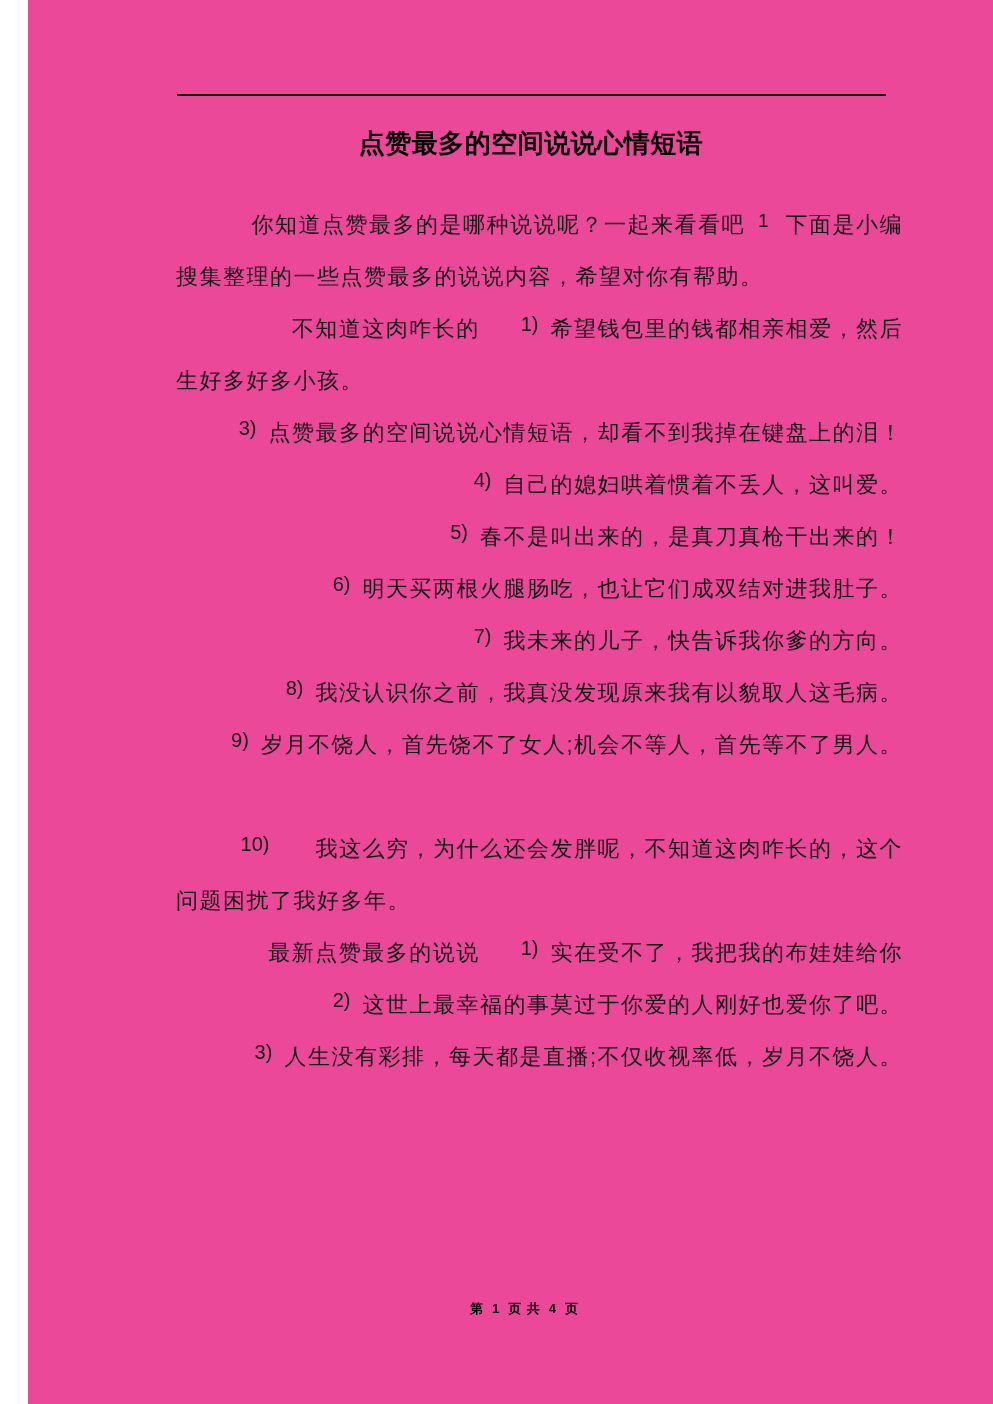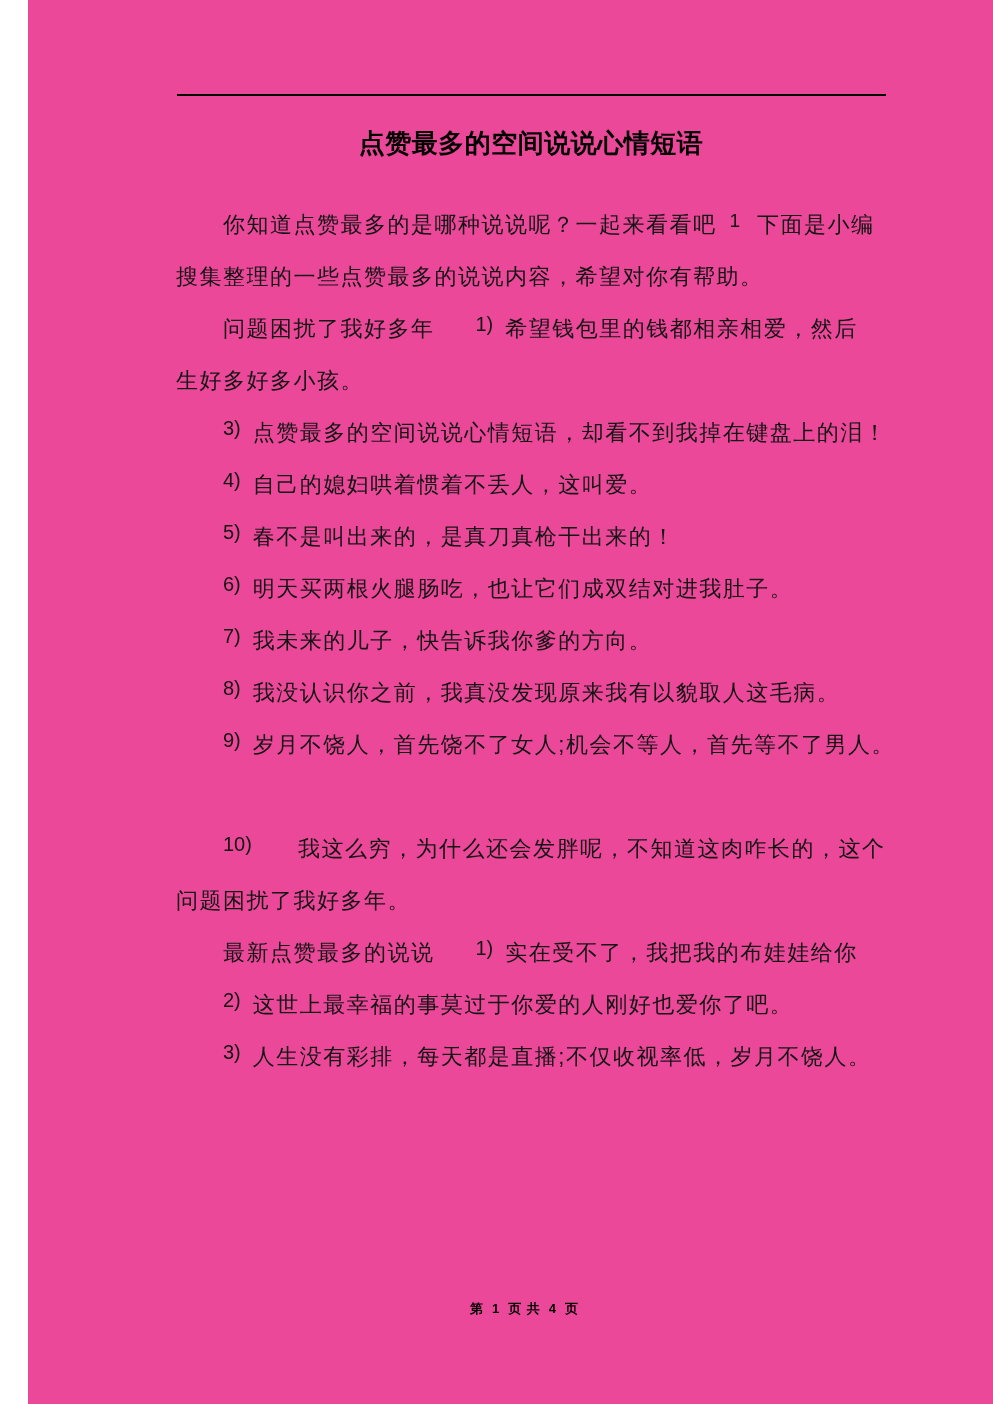--- a/index.html
+++ b/index.html
@@ -43,21 +43,21 @@
     left: 148px;
     width: 727px;
   }
   .line {
     height: 52px;
     line-height: 52px;
     white-space: nowrap;
     font-size: 22px;
     letter-spacing: 1.5px;
   }
-  .line.indent { padding-left: 47px; }
+  .line.indent { padding-left: 47px; text-align: right; }
   .seg-text, .seg-label { color: #141414; }
   .seg-num {
     display: inline-block;
     font-family: "Liberation Sans", sans-serif;
     font-size: 20px;
     letter-spacing: 0;
     position: relative;
     top: -5px;
     margin-right: 12px;
     color: #141414;
@@ -90,21 +90,21 @@
 </head>
 <body>
 
 <div class="page">
   <div class="header-rule"></div>
   <div class="doc-title">点赞最多的空间说说心情短语</div>
 
   <div class="doc-body" id="doc-body">
       <div class="line indent"><span class="seg-text">你知道点赞最多的是哪种说说呢？一起来看看吧</span><span class="seg-sup">1</span><span class="seg-text">下面是小编</span></div>
       <div class="line"><span class="seg-text">搜集整理的一些点赞最多的说说内容，希望对你有帮助。</span></div>
-      <div class="line indent"><span class="seg-label">问题困扰了我好多年</span><span class="seg-tab"></span><span class="seg-num">1)</span><span class="seg-text">希望钱包里的钱都相亲相爱，然后</span></div>
+      <div class="line indent"><span class="seg-label">不知道这肉咋长的</span><span class="seg-tab"></span><span class="seg-num">1)</span><span class="seg-text">希望钱包里的钱都相亲相爱，然后</span></div>
       <div class="line"><span class="seg-text">生好多好多小孩。</span></div>
       <div class="line indent"><span class="seg-num">3)</span><span class="seg-text">点赞最多的空间说说心情短语，却看不到我掉在键盘上的泪！</span></div>
       <div class="line indent"><span class="seg-num">4)</span><span class="seg-text">自己的媳妇哄着惯着不丢人，这叫爱。</span></div>
       <div class="line indent"><span class="seg-num">5)</span><span class="seg-text">春不是叫出来的，是真刀真枪干出来的！</span></div>
       <div class="line indent"><span class="seg-num">6)</span><span class="seg-text">明天买两根火腿肠吃，也让它们成双结对进我肚子。</span></div>
       <div class="line indent"><span class="seg-num">7)</span><span class="seg-text">我未来的儿子，快告诉我你爹的方向。</span></div>
       <div class="line indent"><span class="seg-num">8)</span><span class="seg-text">我没认识你之前，我真没发现原来我有以貌取人这毛病。</span></div>
       <div class="line indent"><span class="seg-num">9)</span><span class="seg-text">岁月不饶人，首先饶不了女人;机会不等人，首先等不了男人。</span></div>
       <div class="line"></div>
       <div class="line indent"><span class="seg-num">10)</span><span class="seg-tab-sm"></span><span class="seg-text">我这么穷，为什么还会发胖呢，不知道这肉咋长的，这个</span></div>

